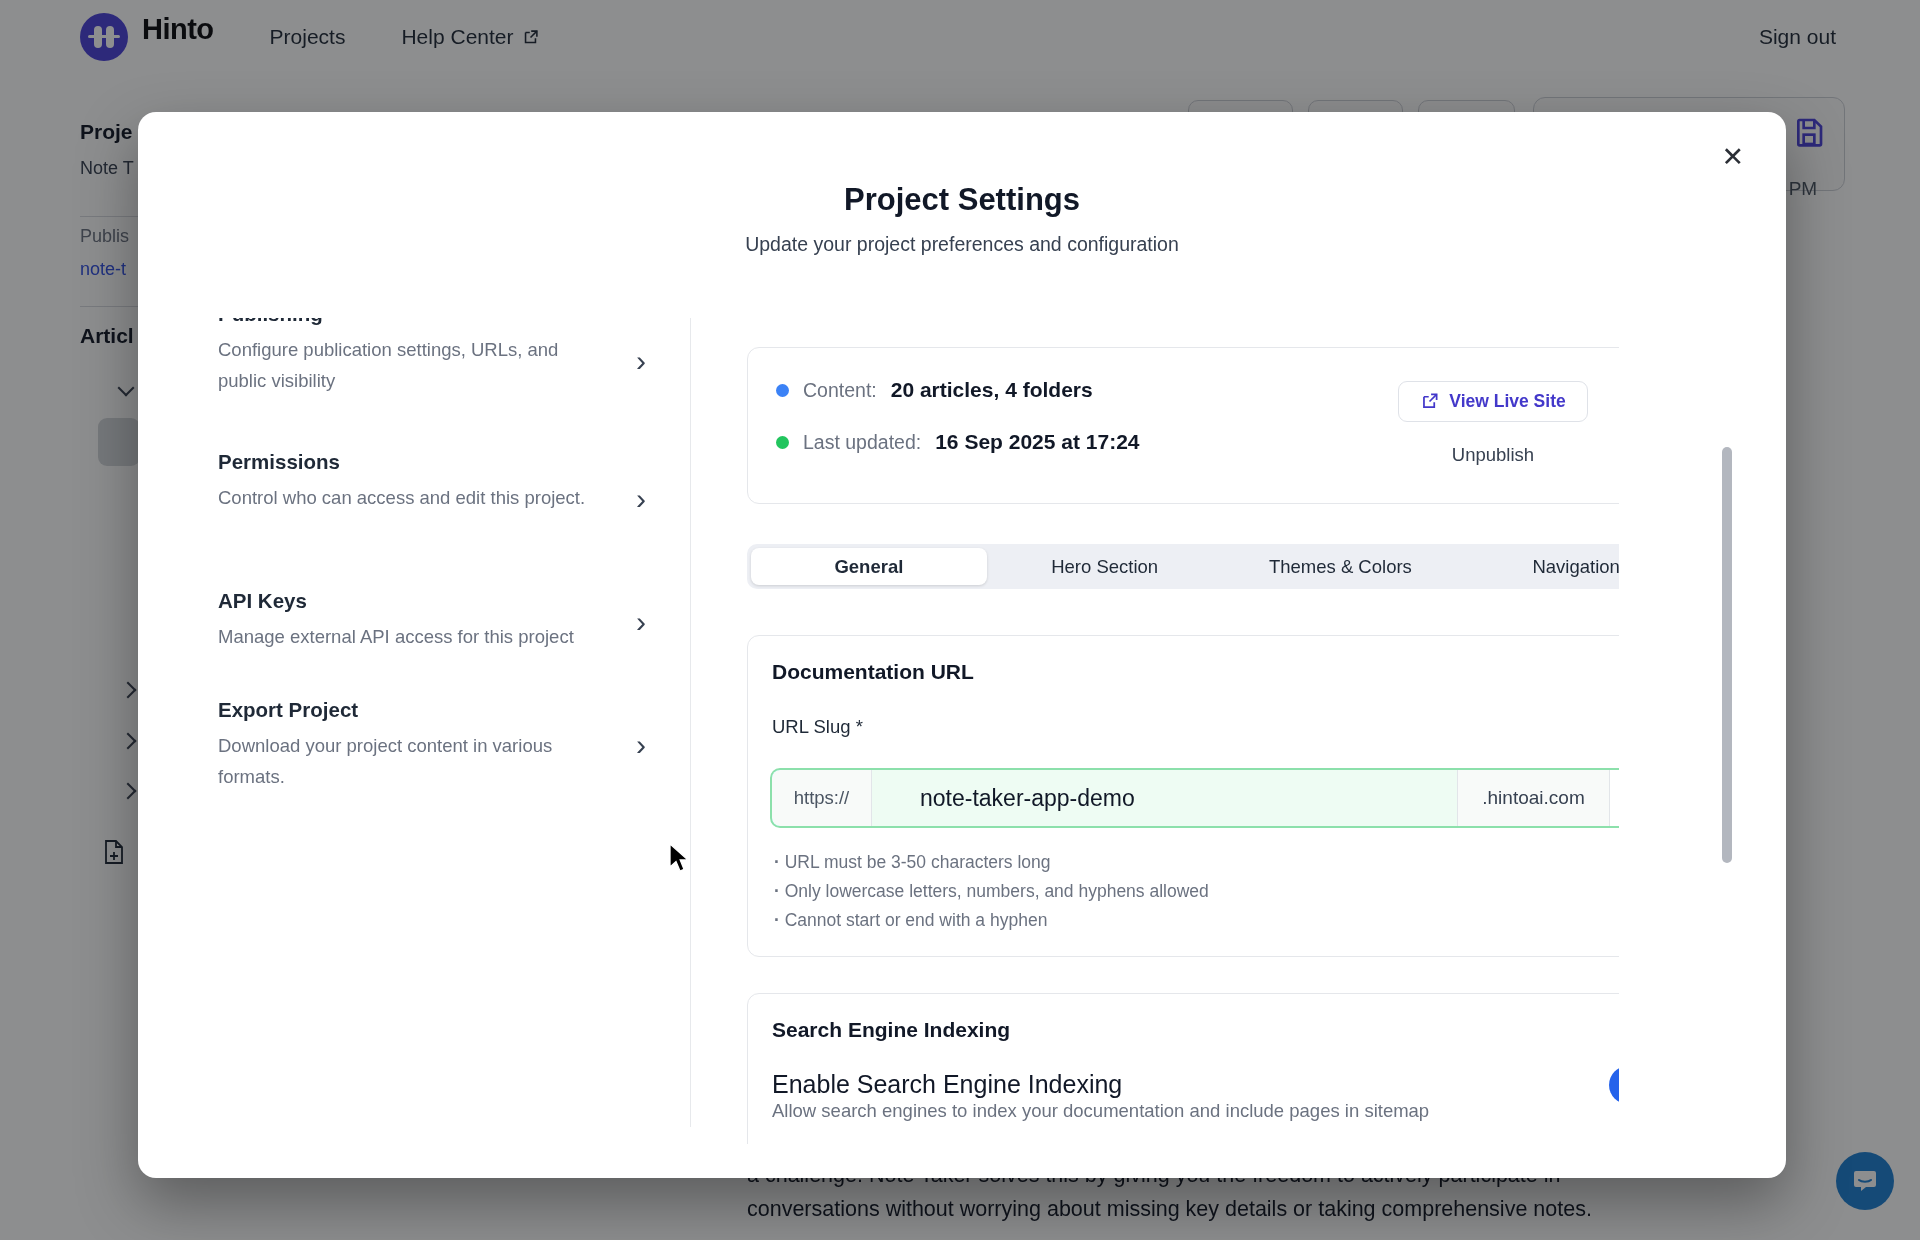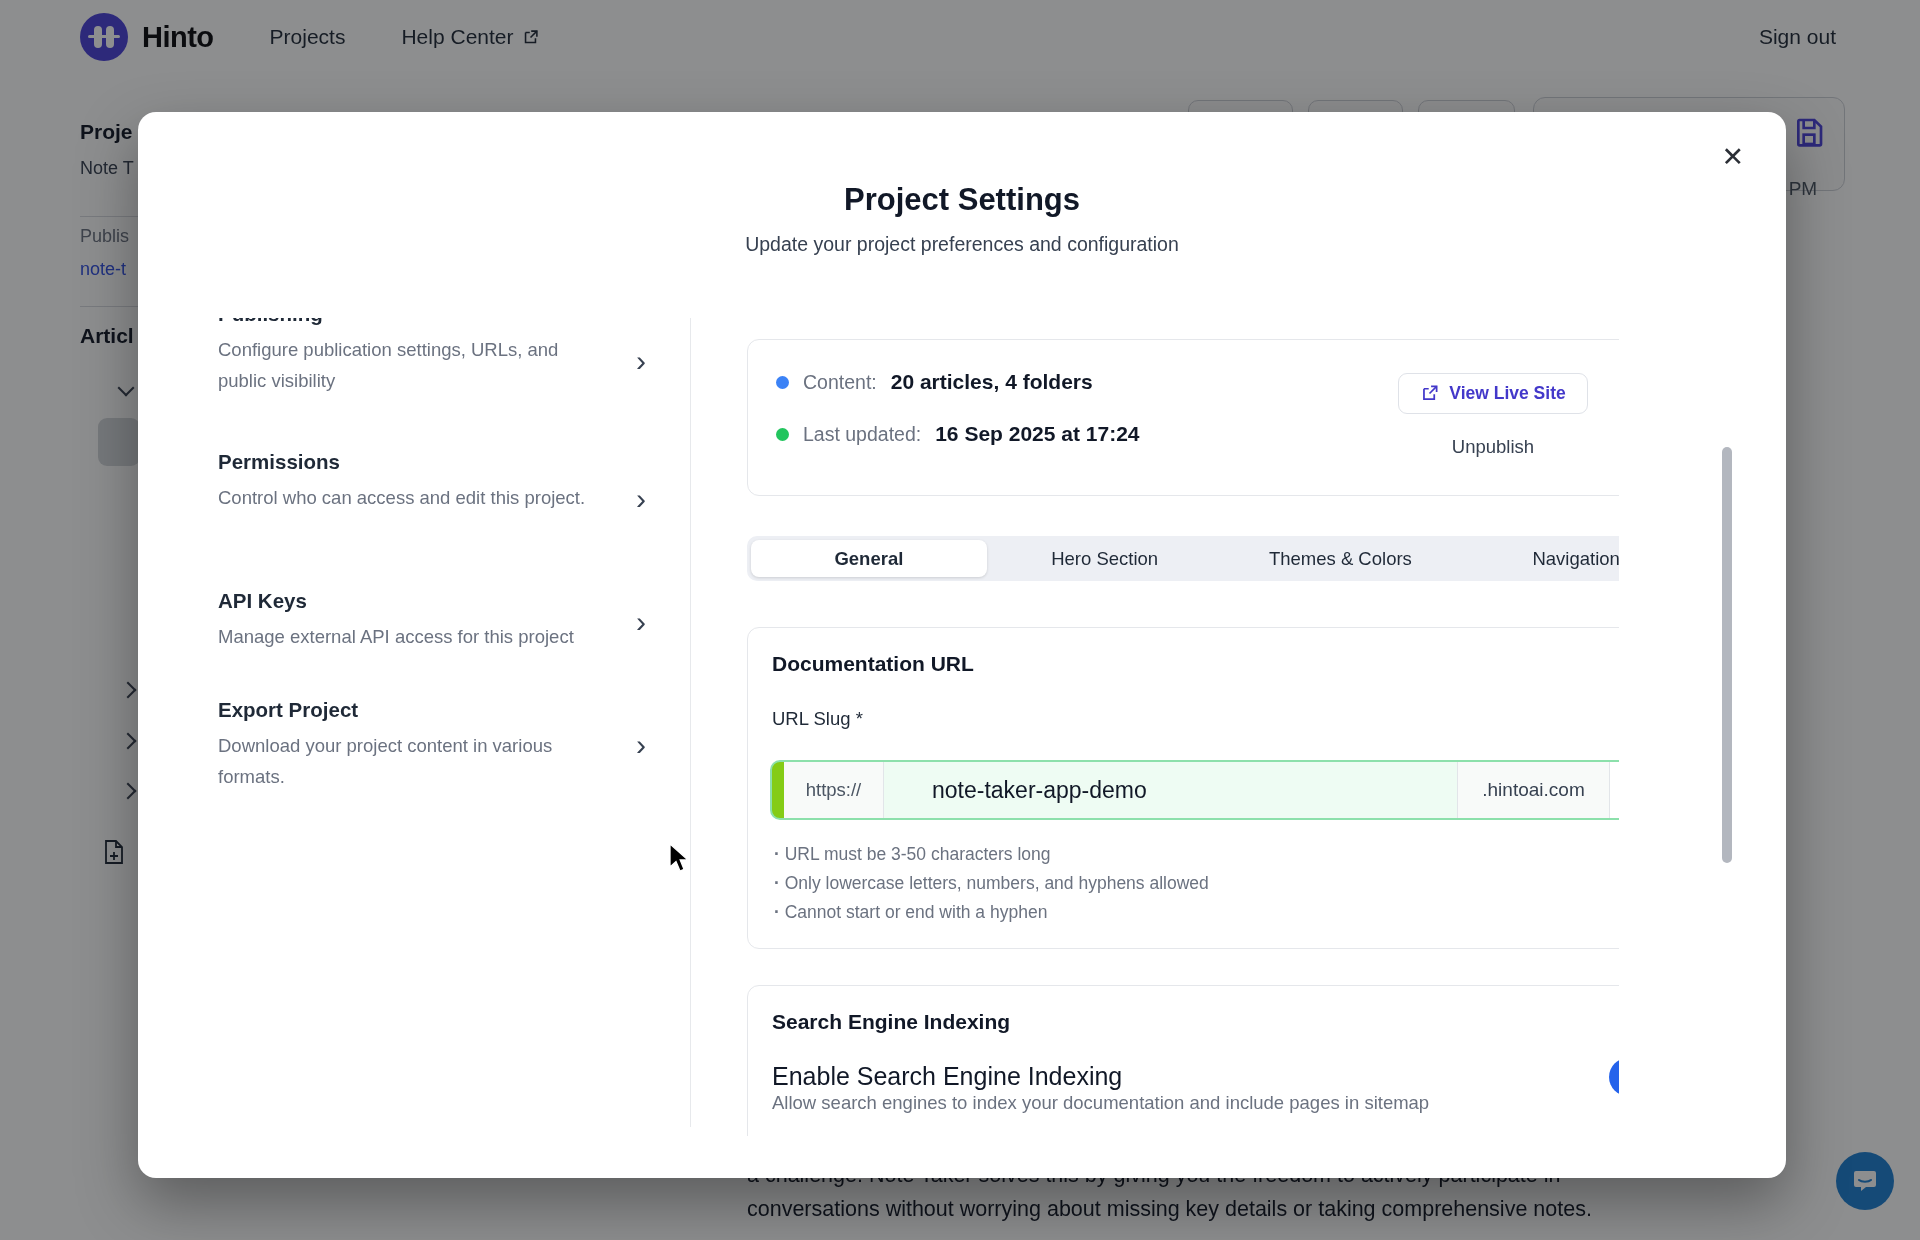--- a/index.html
+++ b/index.html
@@ -5,21 +5,21 @@
   * { margin:0; padding:0; box-sizing:border-box; }
   html,body { width:1920px; height:1240px; }
   body {
     font-family:"Liberation Sans", sans-serif;
     position:relative; overflow:hidden; background:#fff; color:#111827;
   }
 
   
   .topbar { position:absolute; left:0; top:0; right:0; height:74px; background:#fff;
             display:flex; align-items:center; padding:0 84px 0 80px; z-index:1; }
-  .logo-wrap { display:flex; align-items:center; gap:14px; }
+  .logo-wrap { display:flex; gap:14px; }
   .logo-circle { width:48px; height:48px; border-radius:50%; background:#4a41d8; position:relative; flex:0 0 auto; }
   .logo-circle .bar { position:absolute; top:13px; width:8px; height:22px; border-radius:4px; background:#fff; }
   .logo-circle .b1 { left:14px; } .logo-circle .b2 { left:26px; }
   .logo-circle .hline { position:absolute; left:8px; right:8px; top:22px; height:3px; background:#fff; border-radius:2px; }
   .brand { font-size:29px; font-weight:800; color:#0b0b0f; letter-spacing:-0.5px; }
   .nav { display:flex; align-items:center; gap:56px; margin-left:56px; font-size:21px; color:#1f2937; }
   .nav-item { display:flex; align-items:center; gap:8px; cursor:pointer; }
   .signout { margin-left:auto; font-size:21px; color:#1f2937; cursor:pointer; }
 
   
@@ -66,21 +66,21 @@
   
   .m-sidebar { position:absolute; left:52px; top:0; width:501px; height:809px;
                border-right:1px solid #e7e9ec; overflow:hidden; }
   .s-item { position:absolute; left:0; width:100%; padding:0 70px 0 28px; cursor:pointer; }
   .s-title { font-size:20.5px; font-weight:700; color:#1f2937; margin-bottom:8px; }
   .s-desc { font-size:18.5px; color:#6b7280; line-height:31px; width:392px; }
   .s-chev { position:absolute; right:44px; font-size:30px; color:#374151; font-weight:400; line-height:1; }
   .si0 { top:-16px; } .si1 { top:132px; } .si2 { top:271px; } .si3 { top:380px; }
 
   
-  .m-content { position:absolute; left:609px; top:9px; width:872px; height:809px; overflow:hidden; }
+  .m-content { position:absolute; left:609px; top:17px; width:872px; height:809px; overflow:hidden; }
   .card { position:absolute; left:0; width:951px; background:#fff; border:1px solid #e5e7eb; border-radius:12px; }
 
   .stats-card { top:12px; height:157px; }
   .stat-row { position:absolute; left:28px; display:flex; align-items:center; gap:14px; }
   .sr1 { top:30px; } .sr2 { top:82px; }
   .dot { width:13px; height:13px; border-radius:50%; }
   .dot-blue { background:#3b82f6; } .dot-green { background:#22c55e; }
   .stat-label { font-size:19.5px; color:#6b7280; }
   .stat-value { font-size:21px; font-weight:600; color:#111827; }
   .live-btn { position:absolute; left:650px; top:33px; width:190px; height:41px; border:1px solid #dfe2e8;
@@ -92,21 +92,21 @@
   .tabs { position:absolute; left:0; top:209px; width:951px; height:45px; background:#edeff4;
           border-radius:10px; display:flex; padding:4px; }
   .tab { flex:1; display:flex; align-items:center; justify-content:center; font-size:18.5px;
          color:#1f2937; border-radius:8px; cursor:pointer; font-weight:400; }
   .tab.active { background:#fff; font-weight:600; box-shadow:0 1px 3px rgba(0,0,0,0.14); }
 
   .doc-card { top:300px; height:322px; }
   .card-h { position:absolute; left:24px; top:24px; font-size:21px; font-weight:600; color:#111827; }
   .slug-label { position:absolute; left:24px; top:80px; font-size:18.5px; color:#1f2937; }
   .slug-group { position:absolute; left:22px; top:132px; width:905px; height:60px; border:2px solid #8ce0ab;
-                border-radius:10px; display:flex; overflow:hidden; background:#84cc16;padding-left:12px; }
+                border-radius:10px; display:flex; overflow:hidden; background:#5eead4; }
   .seg { display:flex; align-items:center; justify-content:center; }
   .seg-prefix { width:100px; background:#f8faf9; border-right:1px solid #e2e5e9; color:#4b5563; font-size:18.5px; }
   .seg-input  { flex:1; background:#eefcf3; justify-content:flex-start; padding-left:48px;
                 font-size:23px; color:#111827; }
   .seg-domain { width:152px; background:#f8faf9; border-left:1px solid #e2e5e9; color:#374151; font-size:19px; }
   .seg-link   { width:64px; background:#fff; border-left:1px solid #e2e5e9; cursor:pointer; }
   .rules { position:absolute; left:26px; top:212px; font-size:17.5px; color:#6b7280; line-height:29px; }
   .rules div::before { content:"·  "; font-weight:700; }
 
   .seo-card { top:658px; height:300px; }

